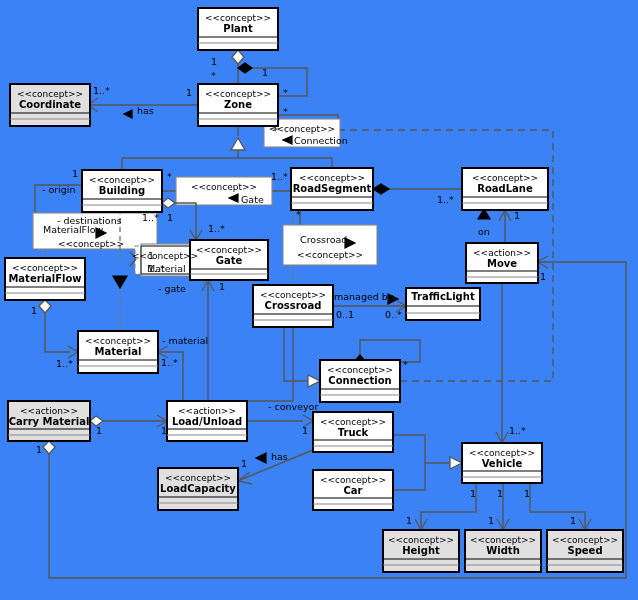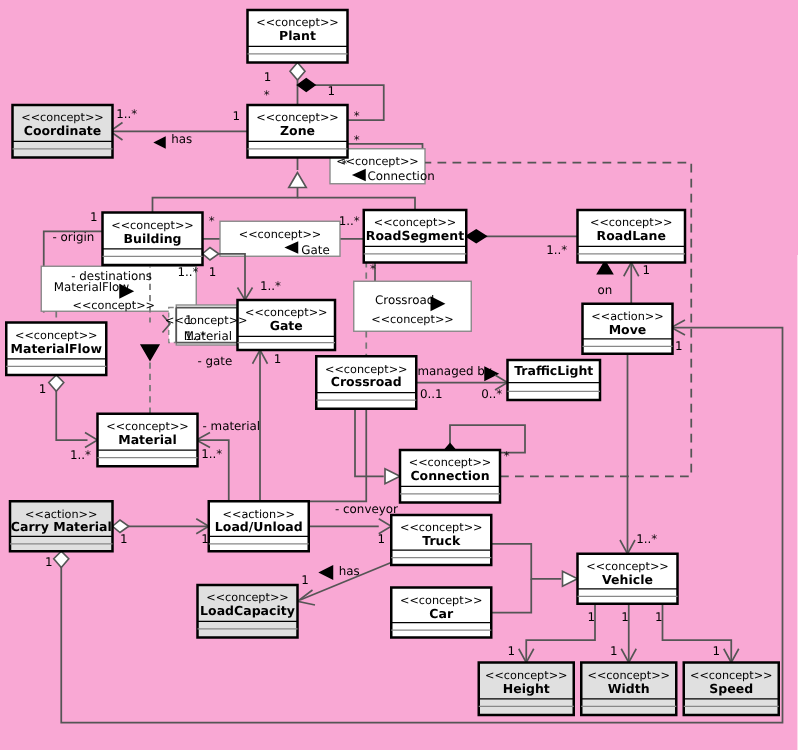--- a/index.html
+++ b/index.html
@@ -1,17 +1,17 @@
 <!DOCTYPE html>
 <html><head>
 <meta charset="utf-8">
 <style>
   html,body{margin:0;padding:0;background:#ffffff;}
   body{font-family:"DejaVu Sans","Liberation Sans",sans-serif;}
-  #diagram-root{position:relative;width:638px;height:600px;overflow:hidden;background:#f9a8d4;}
+  #diagram-root{position:relative;width:638px;height:600px;overflow:hidden;background:#3b82f6;}
   svg{display:block;}
   .cls-box{fill:#ffffff;stroke:#000000;stroke-width:2;}
   .cls-box-gray{fill:#e0e0e0;stroke:#000000;stroke-width:2;}
   .cls-sep{stroke:#000000;stroke-width:1;}
   .cls-sep-g{stroke:#888888;stroke-width:1;}
   .cls-stereo{font-size:9px;fill:#000;text-anchor:middle;font-family:"DejaVu Sans","Liberation Sans",sans-serif;}
   .cls-name{font-size:10px;font-weight:bold;fill:#000;text-anchor:middle;font-family:"DejaVu Sans","Liberation Sans",sans-serif;}
   .mult{font-size:9.5px;fill:#000;font-family:"DejaVu Sans","Liberation Sans",sans-serif;}
   .rolelbl{font-size:9.5px;fill:#000;font-family:"DejaVu Sans","Liberation Sans",sans-serif;}
   .asslbl{font-size:9.5px;fill:#000;font-family:"DejaVu Sans","Liberation Sans",sans-serif;}

